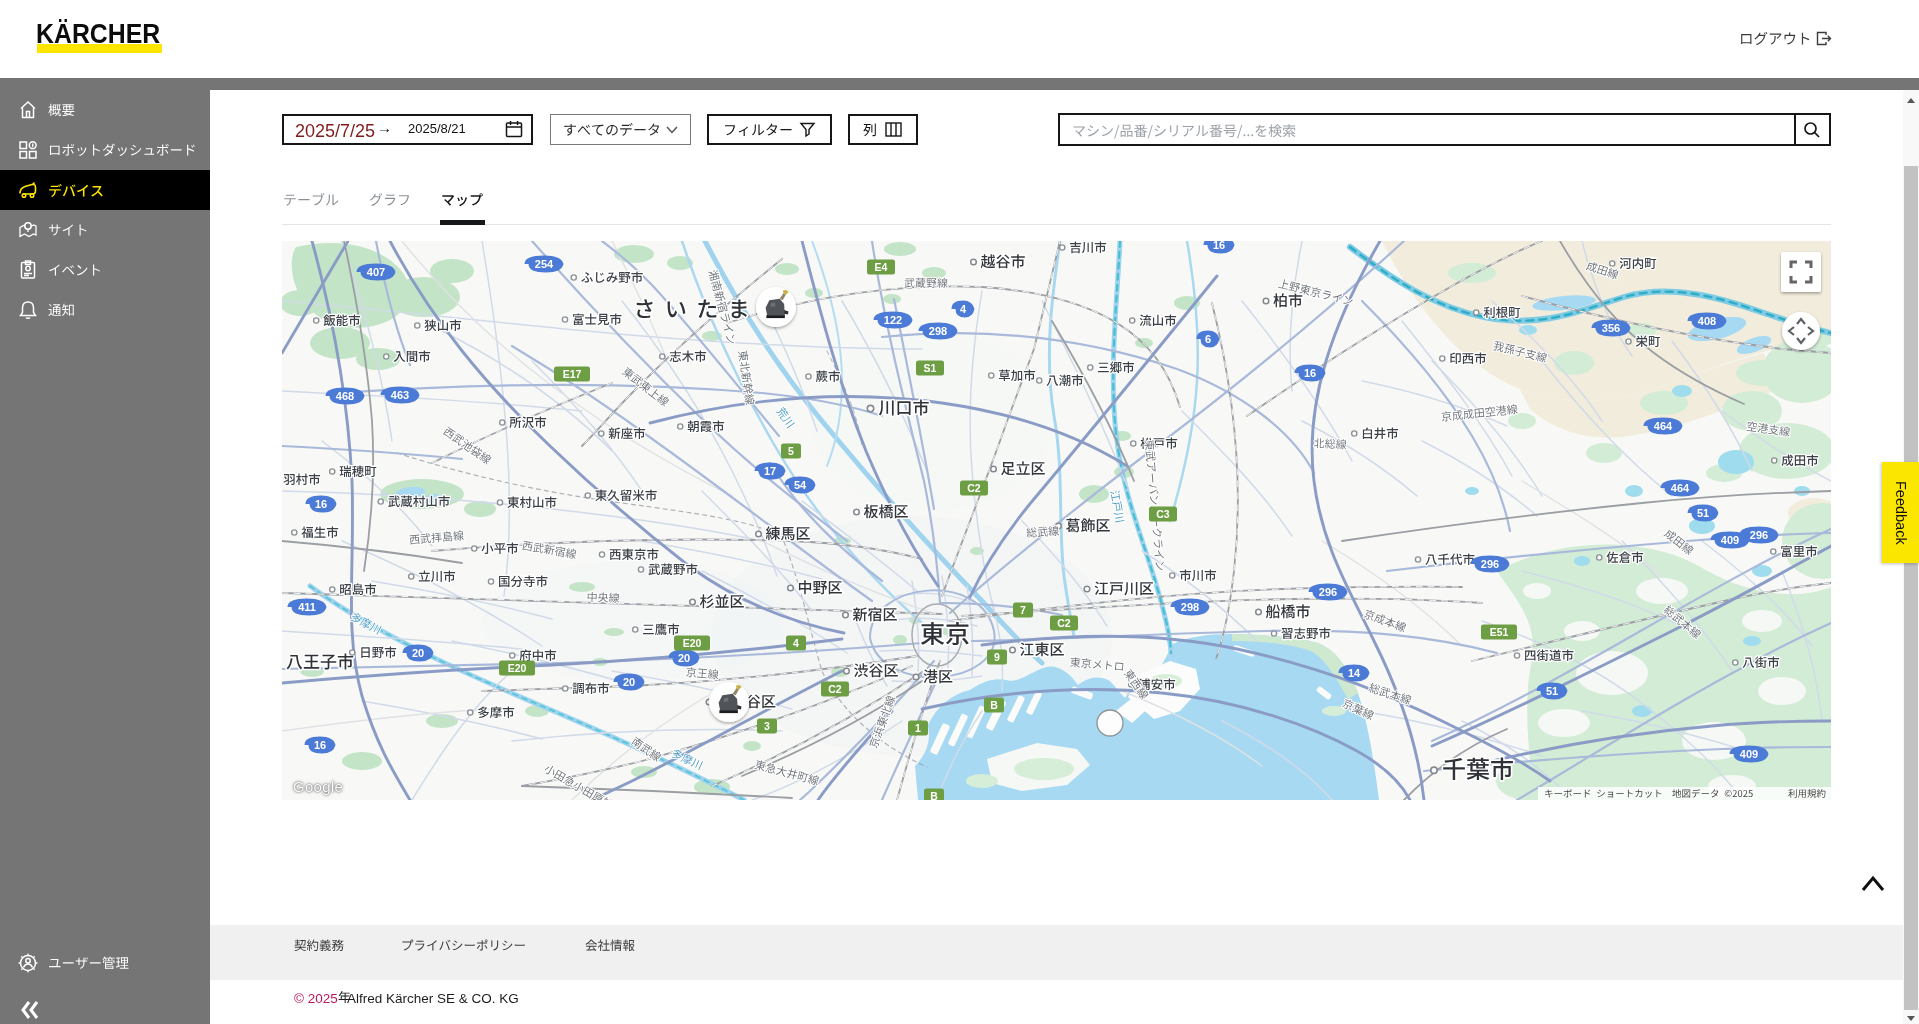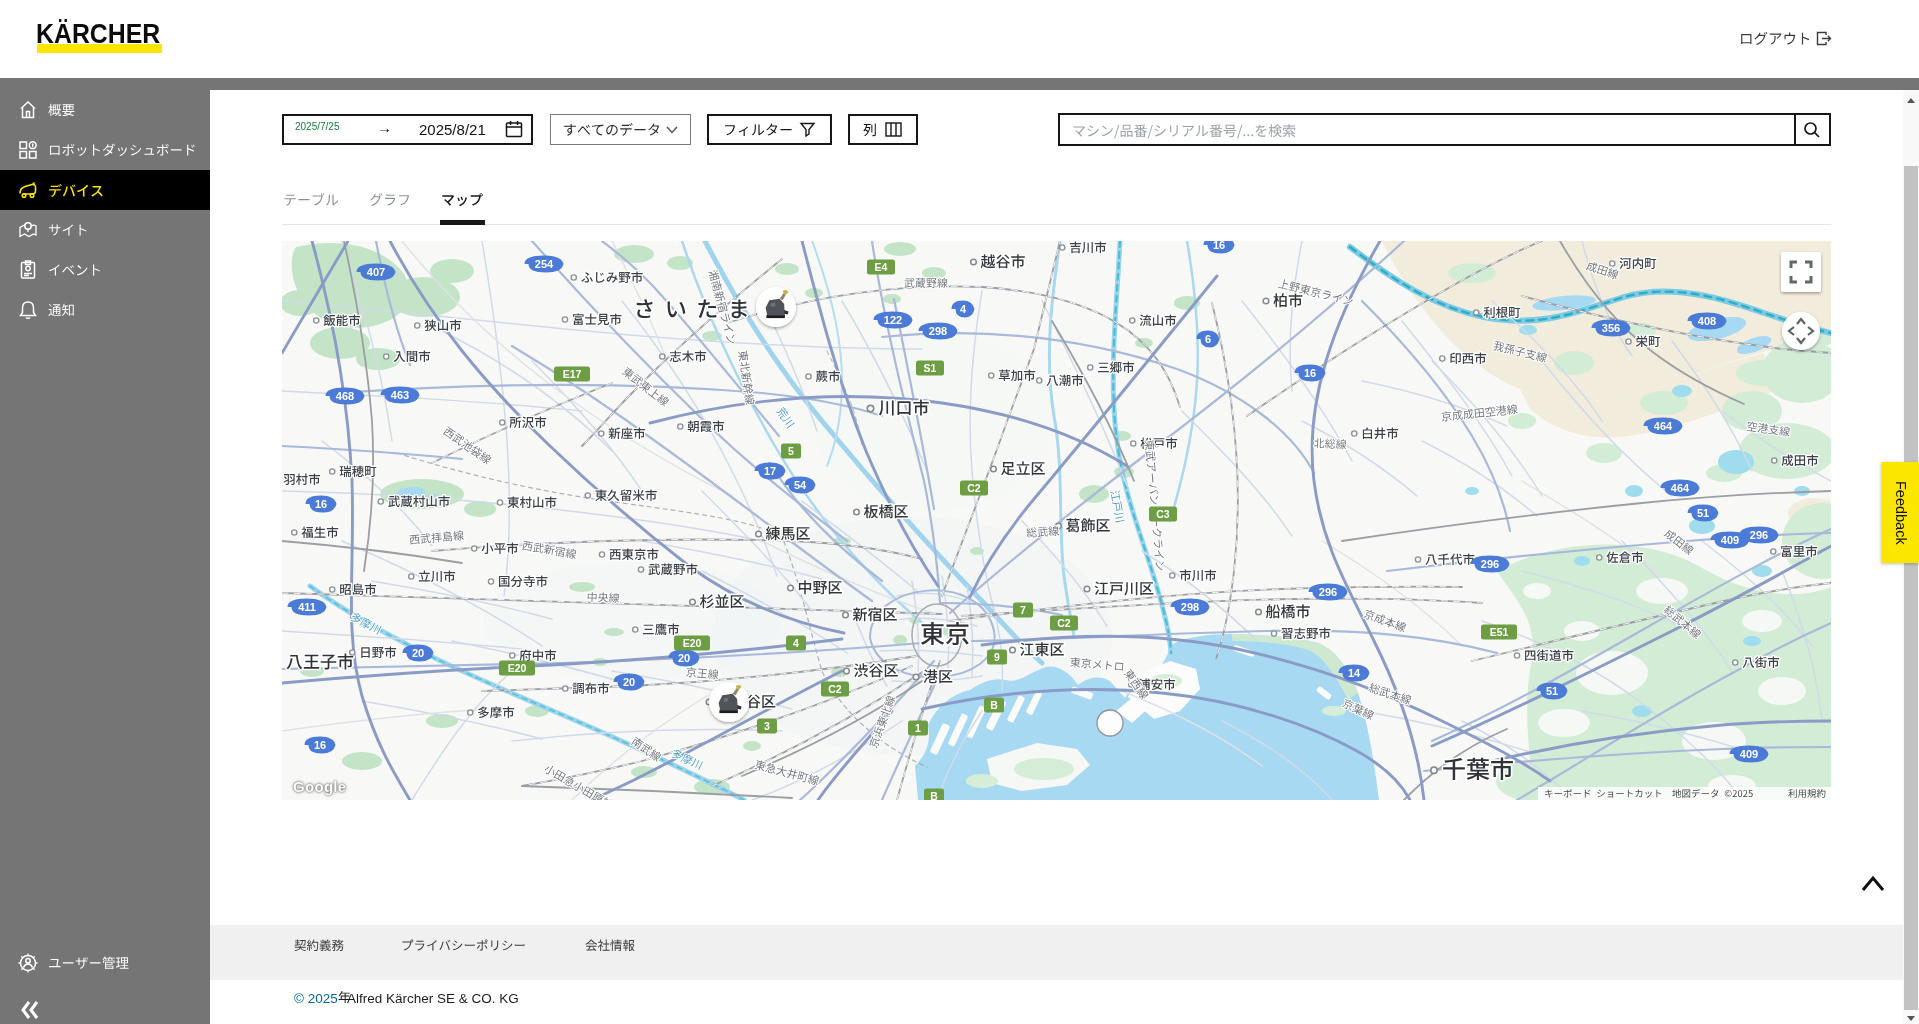--- a/index.html
+++ b/index.html
@@ -291,23 +291,23 @@
 <svg class="abs" style="left:17px;top:952px" width="22" height="22" viewBox="0 0 22 22" fill="none" stroke="#fff" stroke-width="1.5">
     <circle cx="11" cy="11" r="7.5"></circle>
     <circle cx="11" cy="8.8" r="2.2"></circle>
     <path d="M6.5,15.5 C7.5,13 9,12 11,12 C13,12 14.5,13 15.5,15.5"></path>
     <path d="M11,1.5 v2 M11,18.5 v2 M1.5,11 h2 M18.5,11 h2 M4.3,4.3 l1.4,1.4 M16.3,16.3 l1.4,1.4 M4.3,17.7 l1.4,-1.4 M16.3,5.7 l1.4,-1.4" stroke-width="1.3"></path>
   </svg>
 <svg class="abs" style="left:20px;top:1000px" width="20" height="20" viewBox="0 0 20 20">
     <path d="M9,2 L3,10 L9,18 M17,2 L11,10 L17,18" fill="none" stroke="#fff" stroke-width="3"></path>
   </svg>
 <div style="position:absolute;background:#fff;border:2px solid #161616;left:282px;top:114px;width:251px;height:31px"></div>
-<div class="abs" style="left:295px;top:121px;font-size:10px;color:#15803d">2025/7/25</div>
+<div class="abs" style="left:295px;top:121px;font-size:18px;color:#7f1d1d">2025/7/25</div>
 <div class="abs" style="left:377px;top:119px;font-size:15px;color:#111">→</div>
-<div class="abs" style="left:419px;top:121px;font-size:15px;color:#111">2025/8/21</div>
+<div class="abs" style="left:408px;top:121px;font-size:13px;color:#111">2025/8/21</div>
 <svg class="abs" style="left:505px;top:120px" width="18" height="18" viewBox="0 0 18 18" fill="none" stroke="#161616" stroke-width="1.5">
     <rect x="1.5" y="3" width="15" height="13.5" rx="1"></rect>
     <path d="M1.5,7 H16.5 M5.5,1 V5 M12.5,1 V5"></path>
   </svg>
 <div style="position:absolute;background:#fff;left:550px;top:114px;width:141px;height:31px;border:1px solid #7a7a7a"></div>
 <svg class="abs" style="left:666px;top:126px" width="12" height="8" viewBox="0 0 12 8">
     <path d="M1,1 L6,6.5 L11,1" fill="none" stroke="#555" stroke-width="1.5"></path>
   </svg>
 <div style="position:absolute;background:#fff;border:2px solid #161616;left:707px;top:114px;width:125px;height:31px"></div>
 <svg class="abs" style="left:799px;top:121px" width="17" height="17" viewBox="0 0 17 17" fill="none" stroke="#161616" stroke-width="1.4">
@@ -1369,26 +1369,26 @@
       <use href="#q66" x="7442"></use>
       <use href="#q68" x="7997"></use>
     </g>
     <g transform="translate(1506,556) scale(0.0095,-0.0095)" fill="#444">
       <use href="#q69" x="0"></use>
       <use href="#q6a" x="1000"></use>
       <use href="#q6b" x="2000"></use>
       <use href="#q6c" x="3000"></use>
     </g>
   </svg>
-<div class="abs" style="left:293px;top:778px;font-size:15px;font-weight:bold;color:#fff;letter-spacing:.3px;text-shadow:0 0 3px rgba(68,68,68,.9),0 0 1px #666">Google</div>
+<div class="abs" style="left:293px;top:778px;font-size:15px;font-weight:normal;color:#fff;letter-spacing:.3px;text-shadow:0 0 3px rgba(68,68,68,.9),0 0 1px #666">Google</div>
 <svg class="abs" style="left:1860px;top:874px" width="26" height="20" viewBox="0 0 26 20">
     <path d="M3,16 L13,4 L23,16" fill="none" stroke="#111" stroke-width="3"></path>
   </svg>
 <div class="abs" style="left:210px;top:925px;width:1693px;height:55px;background:#f0f0f0"></div>
-<div class="abs" style="left:294px;top:991px;font-size:13.5px;color:#0369a1">© 2025</div>
+<div class="abs" style="left:294px;top:991px;font-size:13.5px;color:#be185d">© 2025</div>
 <div class="abs" style="left:347px;top:991px;font-size:13.5px;color:#1d1d1d">Alfred Kärcher SE &amp; CO. KG</div>
 <div class="abs" style="left:1903px;top:90px;width:16px;height:934px;background:#f8f8f8"></div>
 <svg class="abs" style="left:1906px;top:96px" width="10" height="10" viewBox="0 0 10 10">
     <path d="M1,7 L5,2 L9,7 Z" fill="#555"></path>
   </svg>
 <div class="abs" style="left:1904px;top:166px;width:14px;height:844px;background:#c2c2c2"></div>
 <svg class="abs" style="left:1906px;top:1013px" width="10" height="10" viewBox="0 0 10 10">
     <path d="M1,3 L5,8 L9,3 Z" fill="#555"></path>
   </svg>
 <div class="abs" style="left:1882px;top:462px;width:37px;height:101px;background:#fbe600;box-shadow:-1px 1px 3px rgba(0,0,0,.25)"></div>

